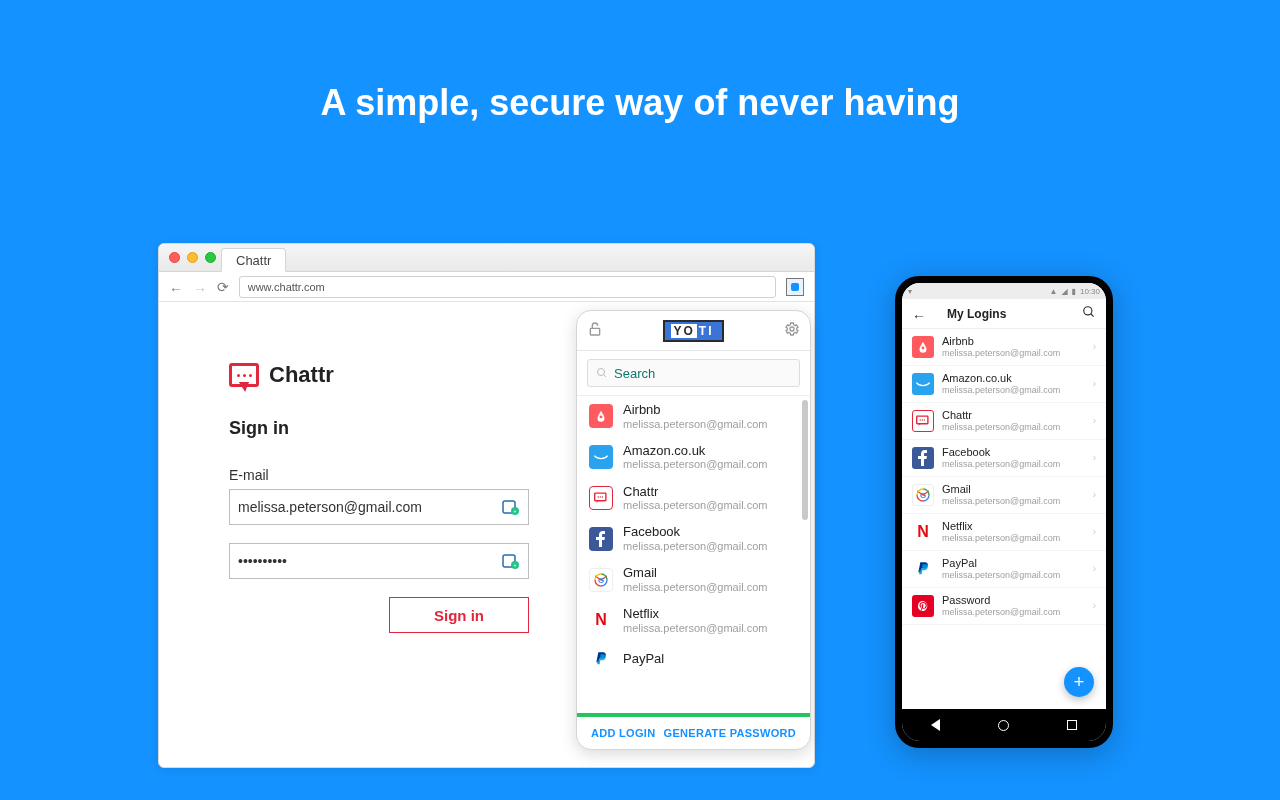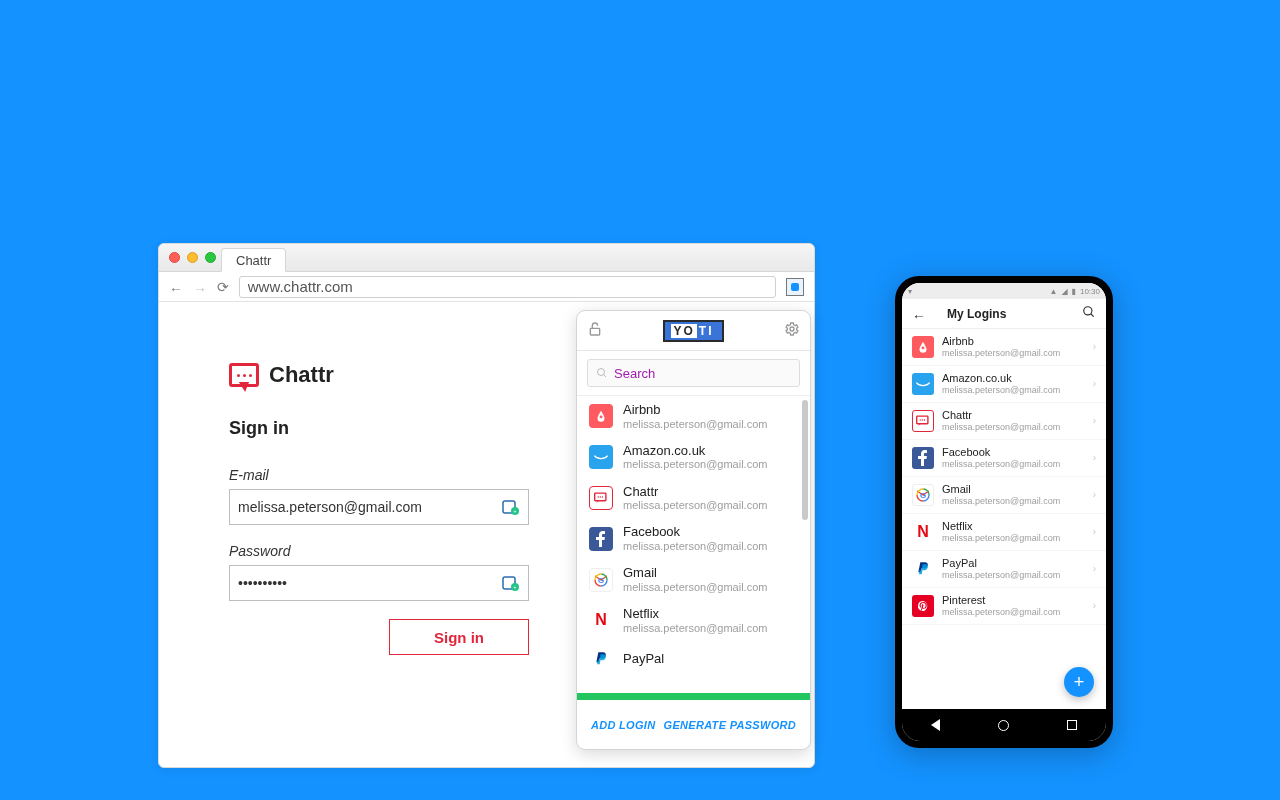--- a/index.html
+++ b/index.html
@@ -12,56 +12,56 @@
   .browser { position: absolute; left: 158px; top: 243px; width: 657px; height: 525px; background: #fff; border: 1px solid #d9d9d9; border-radius: 6px; box-shadow: 0 2px 10px rgba(0,0,0,.08); }
   .titlebar { height: 28px; background: linear-gradient(#f5f5f5,#e9e9e9); border-bottom: 1px solid #d5d5d5; border-radius: 6px 6px 0 0; display: flex; align-items: center; padding: 0 10px; position: relative; }
   .dot { width: 11px; height: 11px; border-radius: 50%; margin-right: 7px; }
   .dot.red { background: #ff5f57; border:1px solid #e1483f;}
   .dot.yellow { background: #febc2e; border:1px solid #dba124;}
   .dot.green { background: #28c840; border:1px solid #23a733;}
   .tab { position: absolute; left: 62px; bottom: -1px; height: 24px; background: #fff; border: 1px solid #d5d5d5; border-bottom: 1px solid #fff; border-radius: 4px 4px 0 0; padding: 0 14px; display: flex; align-items: center; font-size: 13px; color: #444; }
   .toolbar { height: 30px; background: #fff; border-bottom: 1px solid #e3e3e3; display: flex; align-items: center; padding: 0 10px; gap: 10px; }
   .nav-icon { color: #777; font-size: 14px; cursor: pointer; user-select: none; }
   .nav-icon.disabled { color: #c5c5c5; cursor: default; }
-  .addr { flex: 1; height: 22px; border: 1px solid #d0d0d0; background: #fff; border-radius: 3px; padding: 0 8px; font-size: 15px; color: #555; }
+  .addr { flex: 1; height: 22px; border: 1px solid #d0d0d0; background: #fff; border-radius: 3px; padding: 0 8px; font-size: 11px; color: #555; }
   .ext-icon { width: 18px; height: 18px; border:1px solid #777; background:#e9f2ff; display:flex; align-items:center; justify-content:center; }
   .ext-icon span { width:8px; height:8px; background:#1492ff; border-radius:2px; }
 
   .page { position: relative; padding: 60px 70px; }
   .chattr-logo { display: flex; align-items: center; gap: 10px; margin-bottom: 30px; }
   .bubble { width: 30px; height: 24px; border: 3px solid #e2273c; border-radius: 3px; position: relative; display:flex; align-items:center; justify-content:center; gap:3px; }
   .bubble::after { content:""; position:absolute; left:5px; bottom:-8px; width:0; height:0; border:5px solid transparent; border-top-color:#e2273c; border-right-color:#e2273c; transform: skewX(-20deg); }
   .bubble i { width:3px; height:3px; background:#e2273c; border-radius:50%; }
   .chattr-logo h2 { font-size: 22px; font-weight: 700; color: #222; }
   .signin-h { font-size: 18px; font-weight: 700; color: #222; margin-bottom: 28px; }
-  .field-label { font-size: 14px; color: #333; margin-bottom: 6px; font-style: italic; }
+  .field-label { font-size: 14px; color: #333; margin-bottom: 6px; }
   .field-row { display: flex; align-items: center; border: 1px solid #bdbdbd; height: 36px; padding: 0 8px; margin-bottom: 18px; width: 300px; background:#fff; }
   .field-row input { border: none; outline: none; flex: 1; font-size: 14px; color: #333; background:transparent; }
   .pwfill { width:18px; height:18px; position:relative; }
   .pwfill svg { width:18px; height:18px; }
   .signin-btn { width: 140px; height: 36px; border: 1px solid #e2273c; background: #fff; color: #e2273c; font-size: 15px; font-weight: 700; cursor: pointer; float: right; margin-right: calc(100% - 300px); margin-right:0; }
   .btn-wrap { width:300px; display:flex; justify-content:flex-end; }
 
   
-  .popup { position: absolute; left: 576px; top: 310px; width: 235px; height: 440px; background: #fff; border: 1px solid #d5d5d5; border-radius: 9px; box-shadow: 0 4px 16px rgba(0,0,0,.15); display:flex; flex-direction:column; }
+  .popup { position: absolute; left: 576px; top: 310px; width: 235px; height: 440px; background: #fff; border: 1px solid #d5d5d5; border-radius: 15px; box-shadow: 0 4px 16px rgba(0,0,0,.15); display:flex; flex-direction:column; }
   .popup-header { height: 40px; display: flex; align-items: center; justify-content: space-between; padding: 0 10px; border-bottom: 1px solid #e5e5e5; }
   .popup-header .icon { color: #888; }
   .yoti-logo { border: 2px solid #2a2a2a; background:#3a74d8; color:#fff; font-weight:900; font-size:12px; letter-spacing:2px; padding: 2px 6px; position:relative; display:flex; align-items:center; gap:0; }
   .yoti-logo span.half { background:#fff; color:#2a2a2a; padding:0 2px; }
   .yoti-logo span.half2 { padding:0 2px; }
   .popup-search { padding: 8px 10px; border-bottom: 1px solid #eee; }
-  .popup-search .sbox { display:flex; align-items:center; gap:6px; border:1px solid #ddd; border-radius:3px; height:28px; padding:0 8px; color:#a21caf; font-size:13px; background:#fafafa; }
+  .popup-search .sbox { display:flex; align-items:center; gap:6px; border:1px solid #ddd; border-radius:3px; height:28px; padding:0 8px; color:#0f766e; font-size:13px; background:#fafafa; }
   .plist { flex:1; overflow:hidden; position:relative; }
   .plist-inner { position:absolute; inset:0 8px 0 0; overflow:hidden; }
   .pitem { display:flex; align-items:center; gap:10px; padding: 6px 12px; }
   .pitem .ico { width:24px; height:24px; border-radius:4px; display:flex; align-items:center; justify-content:center; font-weight:700; font-size:12px; color:#fff; flex-shrink:0; }
   .pitem .txt .t { font-size:13px; color:#222; line-height:1.2; }
   .pitem .txt .s { font-size:11px; color:#9e9e9e; line-height:1.2; }
   .pscroll { position:absolute; right:2px; top:4px; width:6px; height:120px; background:#c9c9c9; border-radius:3px; }
-  .popup-footer { height: 56px; border-top: 7px solid #22c55e; display:flex; align-items:center; justify-content:space-between; padding:0 14px;font-style:italic; }
+  .popup-footer { height: 36px; border-top: 4px solid #22c55e; display:flex; align-items:center; justify-content:space-between; padding:0 14px; }
   .popup-footer a { font-size:11px; font-weight:700; color:#1492ff; letter-spacing:.3px; cursor:pointer; }
 
   
   .phone { position:absolute; left:895px; top:276px; width:218px; height:472px; background:#000; border-radius:24px; padding:7px; box-shadow: 0 6px 30px rgba(0,0,0,.25); }
   .phone-screen { width:100%; height:100%; background:#fafafa; border-radius:18px; overflow:hidden; display:flex; flex-direction:column; position:relative; }
   .statusbar { height:16px; background:#ededed; display:flex; align-items:center; justify-content:flex-end; padding:0 6px; gap:4px; font-size:8px; color:#888; }
   .statusbar .l { margin-right:auto; display:flex; gap:3px; }
   .appbar { height:30px; background:#fff; display:flex; align-items:center; padding:0 10px; gap:10px; border-bottom:1px solid #eee; }
   .appbar .back { font-size:14px; color:#333; }
   .appbar h3 { font-size:12px; font-weight:700; color:#222; flex:1;padding-left:11px; }
@@ -88,20 +88,21 @@
   .i-fb { background:#3b5998; }
   .i-gmail { background:#fff; }
   .i-netflix { background:#fff; color:#e50914 !important; }
   .i-paypal { background:#fff; }
   .i-pinterest { background:#e60023; border-radius:50%; }
 </style>
 </head>
 <body>
 
 <div class="headline">
+  <div>A simple, secure way of never having</div>
 </div>
 
 <div class="browser">
   <div class="titlebar">
     <span class="dot red"></span>
     <span class="dot yellow"></span>
     <span class="dot green"></span>
     <div class="tab">
       <span>Chattr</span>
     </div>
@@ -129,21 +130,20 @@
     <div class="field-row">
       <input value="melissa.peterson@gmail.com" style="">
       <span class="pwfill">
         <svg viewBox="0 0 18 18">
             <rect x="1" y="3" width="12" height="12" rx="2" fill="none" stroke="#2a6db0" stroke-width="1.5"></rect>
             <circle cx="13" cy="13" r="4" fill="#25c48a"></circle>
             <text x="13" y="15" font-size="5" text-anchor="middle" fill="#fff">+</text>
           </svg>
       </span>
     </div>
-    <div class="field-label">Password</div>
     <div class="field-row">
       <input type="text" value="••••••••••" style="">
       <span class="pwfill">
         <svg viewBox="0 0 18 18">
             <rect x="1" y="3" width="12" height="12" rx="2" fill="none" stroke="#2a6db0" stroke-width="1.5"></rect>
             <circle cx="13" cy="13" r="4" fill="#25c48a"></circle>
             <text x="13" y="15" font-size="5" text-anchor="middle" fill="#fff">+</text>
           </svg>
       </span>
     </div>
@@ -388,21 +388,21 @@
           </div>
           <span class="chev">›</span>
         </div>
         <div class="mitem">
           <div class="ico i-pinterest">
             <svg width="12" height="12" viewBox="0 0 24 24" fill="#fff">
               <path d="M12 2a10 10 0 0 0-3.7 19.3c0-.8-.1-2 .1-2.9l1.3-5.4s-.3-.7-.3-1.7c0-1.6.9-2.8 2.1-2.8 1 0 1.5.7 1.5 1.6 0 1-.6 2.5-1 3.9-.3 1.1.6 2 1.7 2 2 0 3.6-2.2 3.6-5.3 0-2.8-2-4.7-4.8-4.7-3.3 0-5.2 2.4-5.2 5 0 1 .4 2 .9 2.6l-.4 1.5c-.1.3-.2.3-.5.2-1.4-.7-2.3-2.8-2.3-4.5 0-3.6 2.6-7 7.6-7 4 0 7.1 2.8 7.1 6.6 0 4-2.5 7.2-6 7.2-1.2 0-2.3-.6-2.7-1.3l-.7 2.8c-.3 1-.9 2.2-1.4 3A10 10 0 1 0 12 2z"></path>
             </svg>
           </div>
           <div class="txt">
-            <div class="t">Pinterest</div>
+            <div class="t">Password</div>
             <div class="s">melissa.peterson@gmail.com</div>
           </div>
           <span class="chev">›</span>
         </div>
       </div>
     <div class="fab">+</div>
     <div class="navbar">
       <span class="tri"></span>
       <span class="circ"></span>
       <span class="sq"></span>

